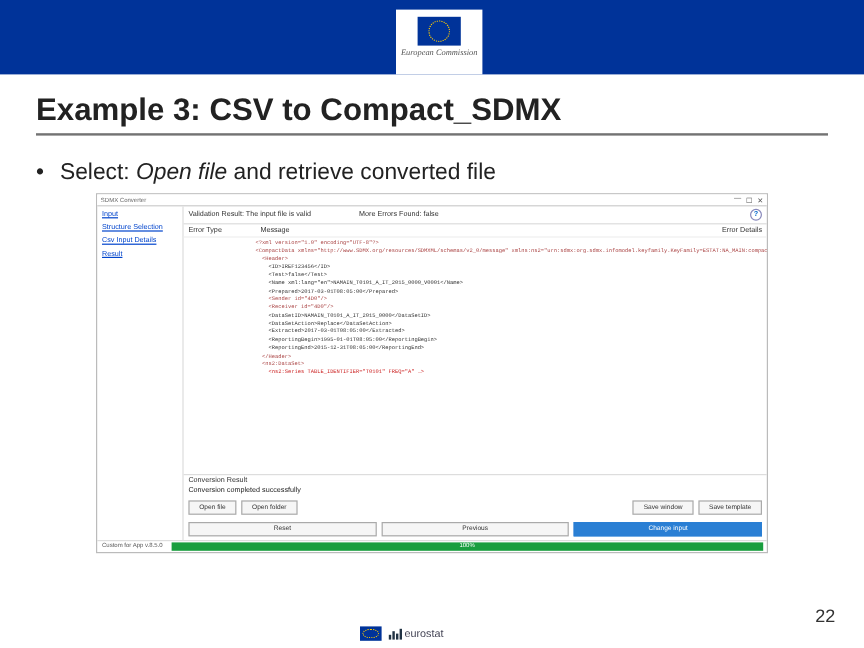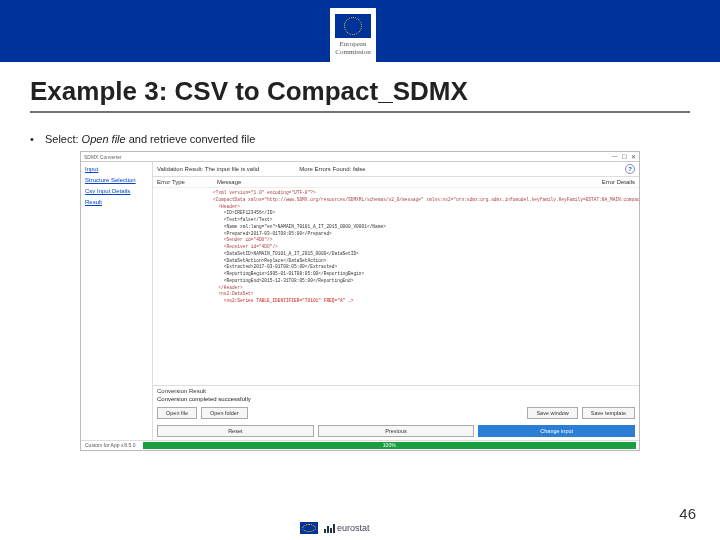--- a/index.html
+++ b/index.html
@@ -13,23 +13,24 @@
   }
   .header-bar {
     height: 62px;
     background: #003399;
     position: relative;
   }
   .logo-area {
     position: absolute;
     left: 330px;
     top: 8px;
-    width: 46px;
+    width: 72px;
     height: 54px;
     background: #fff;
+    font-style: italic;
   }
   .flag {
     width: 36px;
     height: 24px;
     background: #003399;
     margin: 6px auto 0;
     position: relative;
     display: flex;
     align-items: center;
     justify-content: center;
@@ -52,21 +53,21 @@
     font-size: 26px;
     font-weight: bold;
     color: #222;
     margin: 14px 0 0 30px;
     border-bottom: 2px solid #737373;
     padding-bottom: 4px;
     width: 660px;
   }
   .bullet-line {
     margin: 20px 0 0 30px;
-    font-size: 11px;
+    font-size: 19px;
     color: #222;
   }
   .bullet-line .bullet { margin-right: 8px; }
   .bullet-line .italic { font-style: italic; }
   .app-shot {
     margin: 6px 0 0 80px;
     width: 560px;
     height: 300px;
     border: 1px solid #bbb;
     background: #fff;
@@ -321,21 +322,21 @@
         <button class="lwbtn blue">Change input</button>
       </div>
     </div>
   </div>
   <div class="statusbar">
     <span class="sl">Custom for App v.8.5.0</span>
     <div class="progress">100%</div>
   </div>
 </div>
 
-<div class="page-num">46</div>
+<div class="page-num">22</div>
 
 <div class="footer-logos">
   <div class="mini-flag"></div>
   <div class="euro">
     <div class="bars">
       <span style="height:4px"></span>
         <span style="height:7px"></span>
         <span style="height:5px"></span>
         <span style="height:9px"></span>
     </div>

